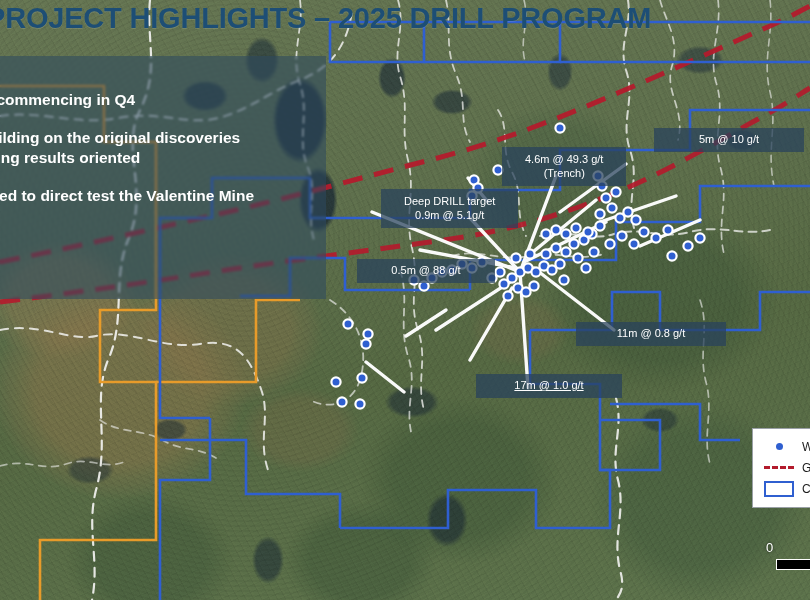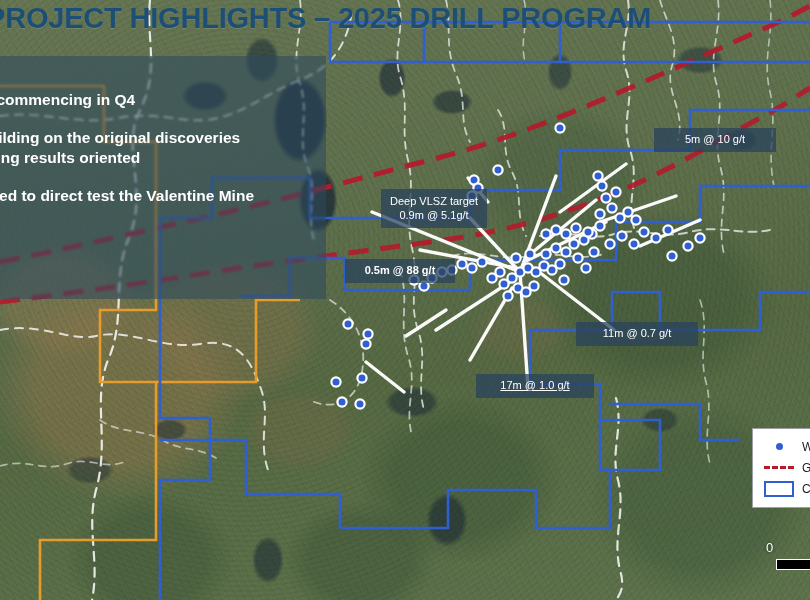--- a/index.html
+++ b/index.html
@@ -112,21 +112,21 @@
   .bullet-line { white-space: nowrap; }
   .bullet-gap { height: 17px; }
 
   
   .callout {
     position: absolute;
     background: rgba(40,66,92,.74);
     color: #ffffff;
     font-size: 11px;
     line-height: 1.25;
-    padding: 5px 9px;
+    padding: 5px 23px;
     text-align: center;
     white-space: nowrap;
   }
   .callout.two-line { line-height: 1.3; }
 
   
   .legend {
     position: absolute;
     left: 752px;
     top: 428px;
@@ -345,36 +345,40 @@
   <div class="bullets">
     <div class="bullet-line">illing commencing in Q4</div>
     <div class="bullet-gap"></div>
     <div class="bullet-line">ng building on the original discoveries</div>
     <div class="bullet-line">specting results oriented</div>
     <div class="bullet-gap"></div>
     <div class="bullet-line">oriented to direct test the Valentine Mine</div>
     <div class="bullet-line">d</div>
   </div>
 
+  <div class="callout two-line" style="left:502px; top:147px;">
+    <div>4.6m @ 49.3 g/t</div>
+    <div>(Trench)</div>
+  </div>
 
   <div class="callout" style="left:654px; top:128px; width:104px;">
     <div>5m @ 10 g/t</div>
   </div>
 
   <div class="callout two-line" style="left:381px; top:189px;">
-    <div>Deep VLSZ target</div>
+    <div>Deep DRILL target</div>
     <div>0.9m @ 5.1g/t</div>
   </div>
 
-  <div class="callout" style="left:345px; top:259px; width:92px;font-weight:bold;">
+  <div class="callout" style="left:357px; top:259px; width:92px;">
     <div>0.5m @ 88 g/t</div>
   </div>
 
   <div class="callout" style="left:576px; top:322px; width:104px;">
-    <div>11m @ 0.7 g/t</div>
+    <div>11m @ 0.8 g/t</div>
   </div>
 
   <div class="callout" style="left:476px; top:374px; width:100px;text-decoration:underline;">
     <div>17m @ 1.0 g/t</div>
   </div>
 
   <div class="legend">
     <div class="legend-row">
       <span class="legend-swatch">
           <span class="swatch-dot"></span>

